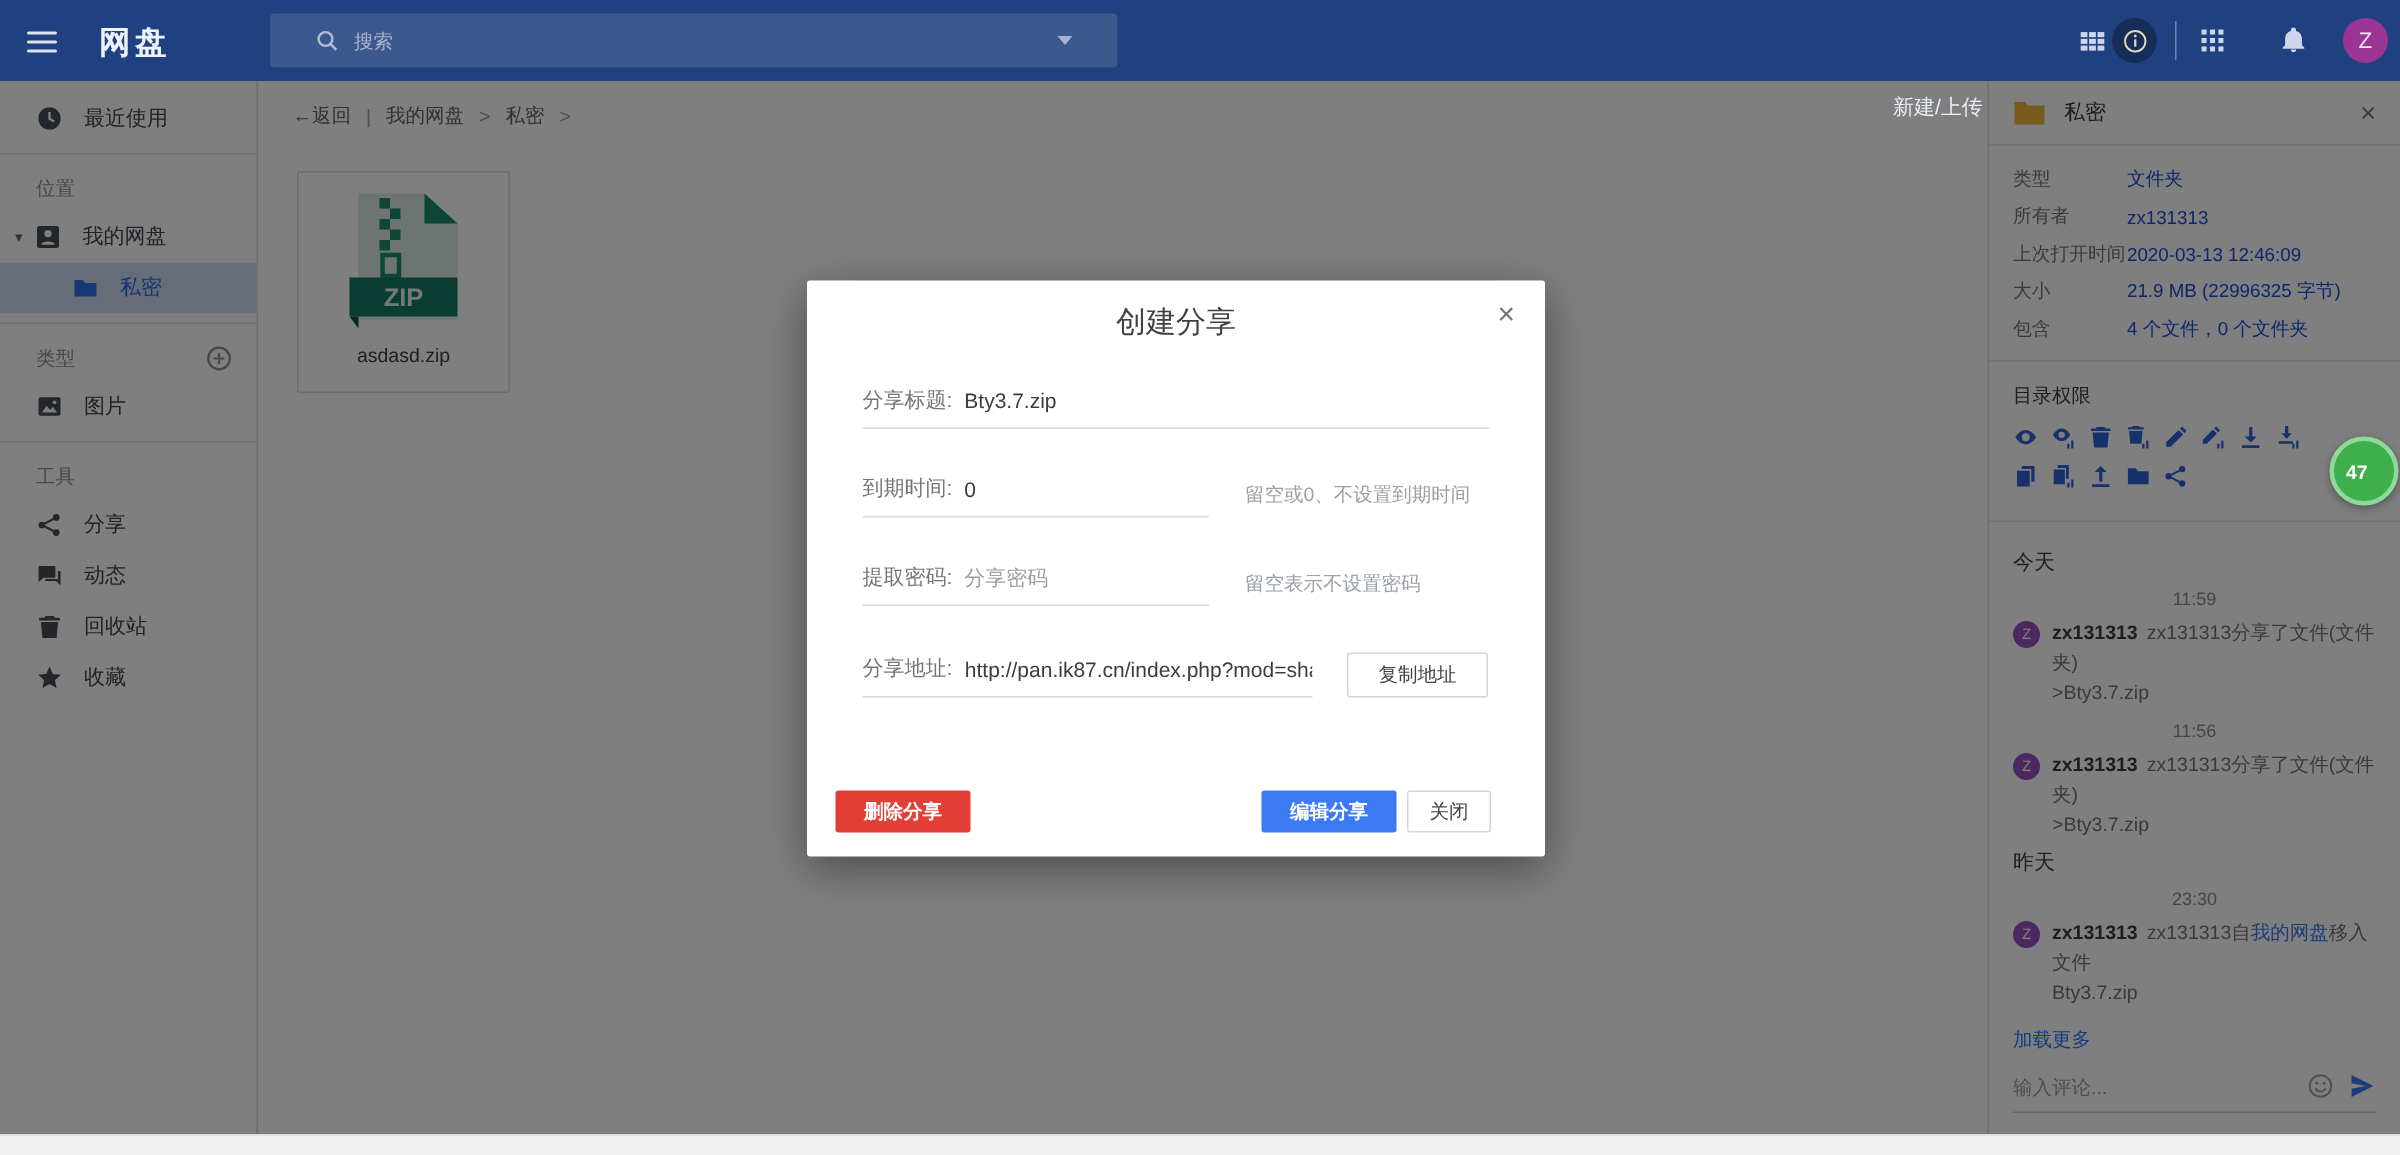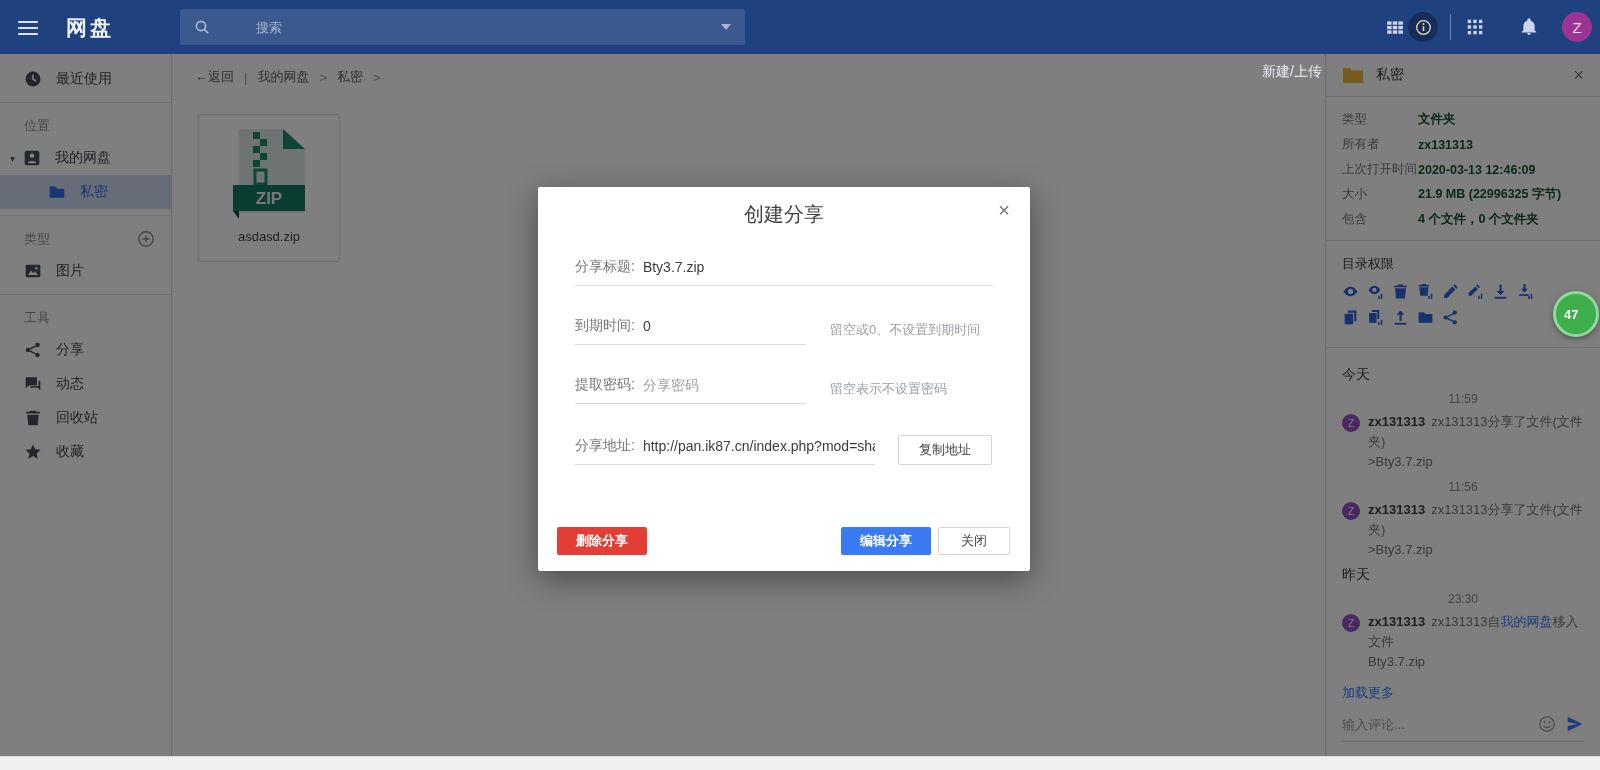--- a/index.html
+++ b/index.html
@@ -4,21 +4,21 @@
 <style>
   * { margin:0; padding:0; box-sizing:border-box; }
   html,body { width:1600px; height:770px; overflow:hidden; font-family:"Liberation Sans",sans-serif; background:#fff; }
   svg { display:block; }
 
   
   .header { position:absolute; left:0; top:0; width:1600px; height:54px; background:#20417f; z-index:60; }
   .hamburger { position:absolute; left:18px; top:17px; width:20px; height:20px; cursor:pointer; }
   .hamburger i { display:block; height:2px; background:#dde4f2; margin:4px 0; border-radius:1px; }
   .app-title { position:absolute; left:66px; top:14px; color:#eef2fa; font-size:21px; font-weight:bold; letter-spacing:3px; }
-  .searchbox { position:absolute; left:180px; top:9px; width:565px; height:36px; background:rgba(255,255,255,0.13); border-radius:3px; display:flex; align-items:center; padding:0 14px;gap:36px; }
+  .searchbox { position:absolute; left:180px; top:9px; width:565px; height:36px; background:rgba(255,255,255,0.13); border-radius:3px; display:flex; align-items:center; padding:0 30px; }
   .searchbox input { flex:1; background:transparent; border:none; outline:none; color:#e8edf7; font-size:13px; margin-left:10px; font-family:"Liberation Sans",sans-serif; }
   .searchbox input::placeholder { color:rgba(255,255,255,0.55); }
   .search-caret { width:0; height:0; border-left:5px solid transparent; border-right:5px solid transparent; border-top:6px solid rgba(255,255,255,0.55); cursor:pointer; }
   .new-upload { position:absolute; left:1262px; top:0; height:54px; line-height:54px; color:#e8edf7; font-size:14px; cursor:pointer;margin-top:44px; }
   .h-ic { position:absolute; top:18px; width:18px; height:18px; color:#cdd6ea; cursor:pointer; }
   .info-wrap { position:absolute; left:1408px; top:12px; width:30px; height:30px; border-radius:50%; background:rgba(0,0,0,0.30); display:flex; align-items:center; justify-content:center; cursor:pointer; }
   .h-divider { position:absolute; left:1450px; top:14px; width:1px; height:26px; background:rgba(255,255,255,0.35); }
   .avatar { position:absolute; left:1562px; top:12px; width:30px; height:30px; border-radius:50%; background:#9c3493; color:#f2e4f2; font-size:15px; display:flex; align-items:center; justify-content:center; cursor:pointer; }
 
   
@@ -42,21 +42,21 @@
   .file-name { text-align:center; font-size:13px; color:#3c4043; margin-top:8px; }
 
   
   .panel { position:absolute; left:1325px; top:54px; width:275px; bottom:14px; background:#fff; border-left:1px solid #d9d9d9; z-index:1; }
   .p-head { height:43px; border-bottom:1px solid #e5e5e5; display:flex; align-items:center; padding:0 16px; }
   .p-head .p-title { font-size:14px; color:#3c3c3c; margin-left:12px; flex:1; }
   .p-close { color:#757575; font-size:18px; cursor:pointer; }
   .p-details { padding:10px 16px 8px; border-bottom:1px solid #e5e5e5; }
   .d-row { display:flex; height:25px; align-items:center; font-size:12.5px; }
   .d-label { width:76px; color:#757575; flex:none; }
-  .d-value { color:#14532d;font-weight:bold; }
+  .d-value { color:#1d4ed8; }
   .p-perms { padding:14px 16px 12px; border-bottom:1px solid #e5e5e5; }
   .perm-title { font-size:13px; color:#3c3c3c; margin-bottom:10px; }
   .perm-row { display:flex; gap:8px; margin-bottom:9px; }
   .perm-ic { width:17px; height:17px; color:#2f62d8; cursor:pointer; }
   .p-activity { padding:12px 16px 0; font-size:13px; }
   .a-day { color:#3c3c3c; font-size:14px; margin:6px 0 8px; }
   .a-time { color:#8a8a8a; font-size:12px; margin:8px 0 6px;text-align:center; }
   .a-entry { display:flex; gap:8px; margin-bottom:4px; }
   .a-avatar { width:18px; height:18px; border-radius:50%; background:#9650be; color:#fff; font-size:10px; display:flex; align-items:center; justify-content:center; flex:none; margin-top:2px; }
   .a-body { color:#757575; line-height:20px; }
@@ -82,21 +82,21 @@
   .m-field input::placeholder { color:#9e9e9e; }
   .m-hint { position:absolute; left:255px; top:14px; font-size:13px; color:#9aa0a6; white-space:nowrap; }
   .w-full { width:418px; }
   .w-mid  { width:231px; }
   .w-url  { width:300px; }
   .copy-btn { position:absolute; left:323px; top:8px; width:94px; height:30px; background:#fff; border:1px solid #d5d5d5; border-radius:2px; font-size:13px; color:#424242; cursor:pointer; font-family:"Liberation Sans",sans-serif; }
   .m-footer { position:absolute; left:0; right:0; bottom:16px; height:28px; padding:0 18px 0 19px; }
   .btn { height:28px; border:none; border-radius:2px; font-size:13px; cursor:pointer; font-family:"Liberation Sans",sans-serif; }
   .btn-red { position:absolute; left:19px; width:90px; background:#e23e36; color:#fff; font-weight:bold; }
   .btn-blue { position:absolute; left:303px; width:90px; background:#3a7af2; color:#fff; font-weight:bold; }
-  .btn-plain { position:absolute; left:400px; width:72px; background:#fff; border:1px solid #d5d5d5; color:#424242; }
+  .btn-plain { position:absolute; left:400px; width:56px; background:#fff; border:1px solid #d5d5d5; color:#424242; }
   .bottom-strip { position:absolute; left:0; bottom:0; width:1600px; height:14px; background:#f0f0f0; border-top:1px solid #dcdcdc; z-index:65; }
   .float-badge { position:absolute; left:1553px; top:291px; width:46px; height:46px; border-radius:50%; background:#3fae4c; border:3px solid #8fd99a; box-shadow:0 2px 6px rgba(0,0,0,0.35); color:#fff; font-size:13px; font-weight:bold; display:flex; align-items:center; padding-left:8px; z-index:80; cursor:pointer; }
 </style>
 </head>
 <body>
 
 <header class="header">
   <div class="hamburger">
       <i></i>
       <i></i>

